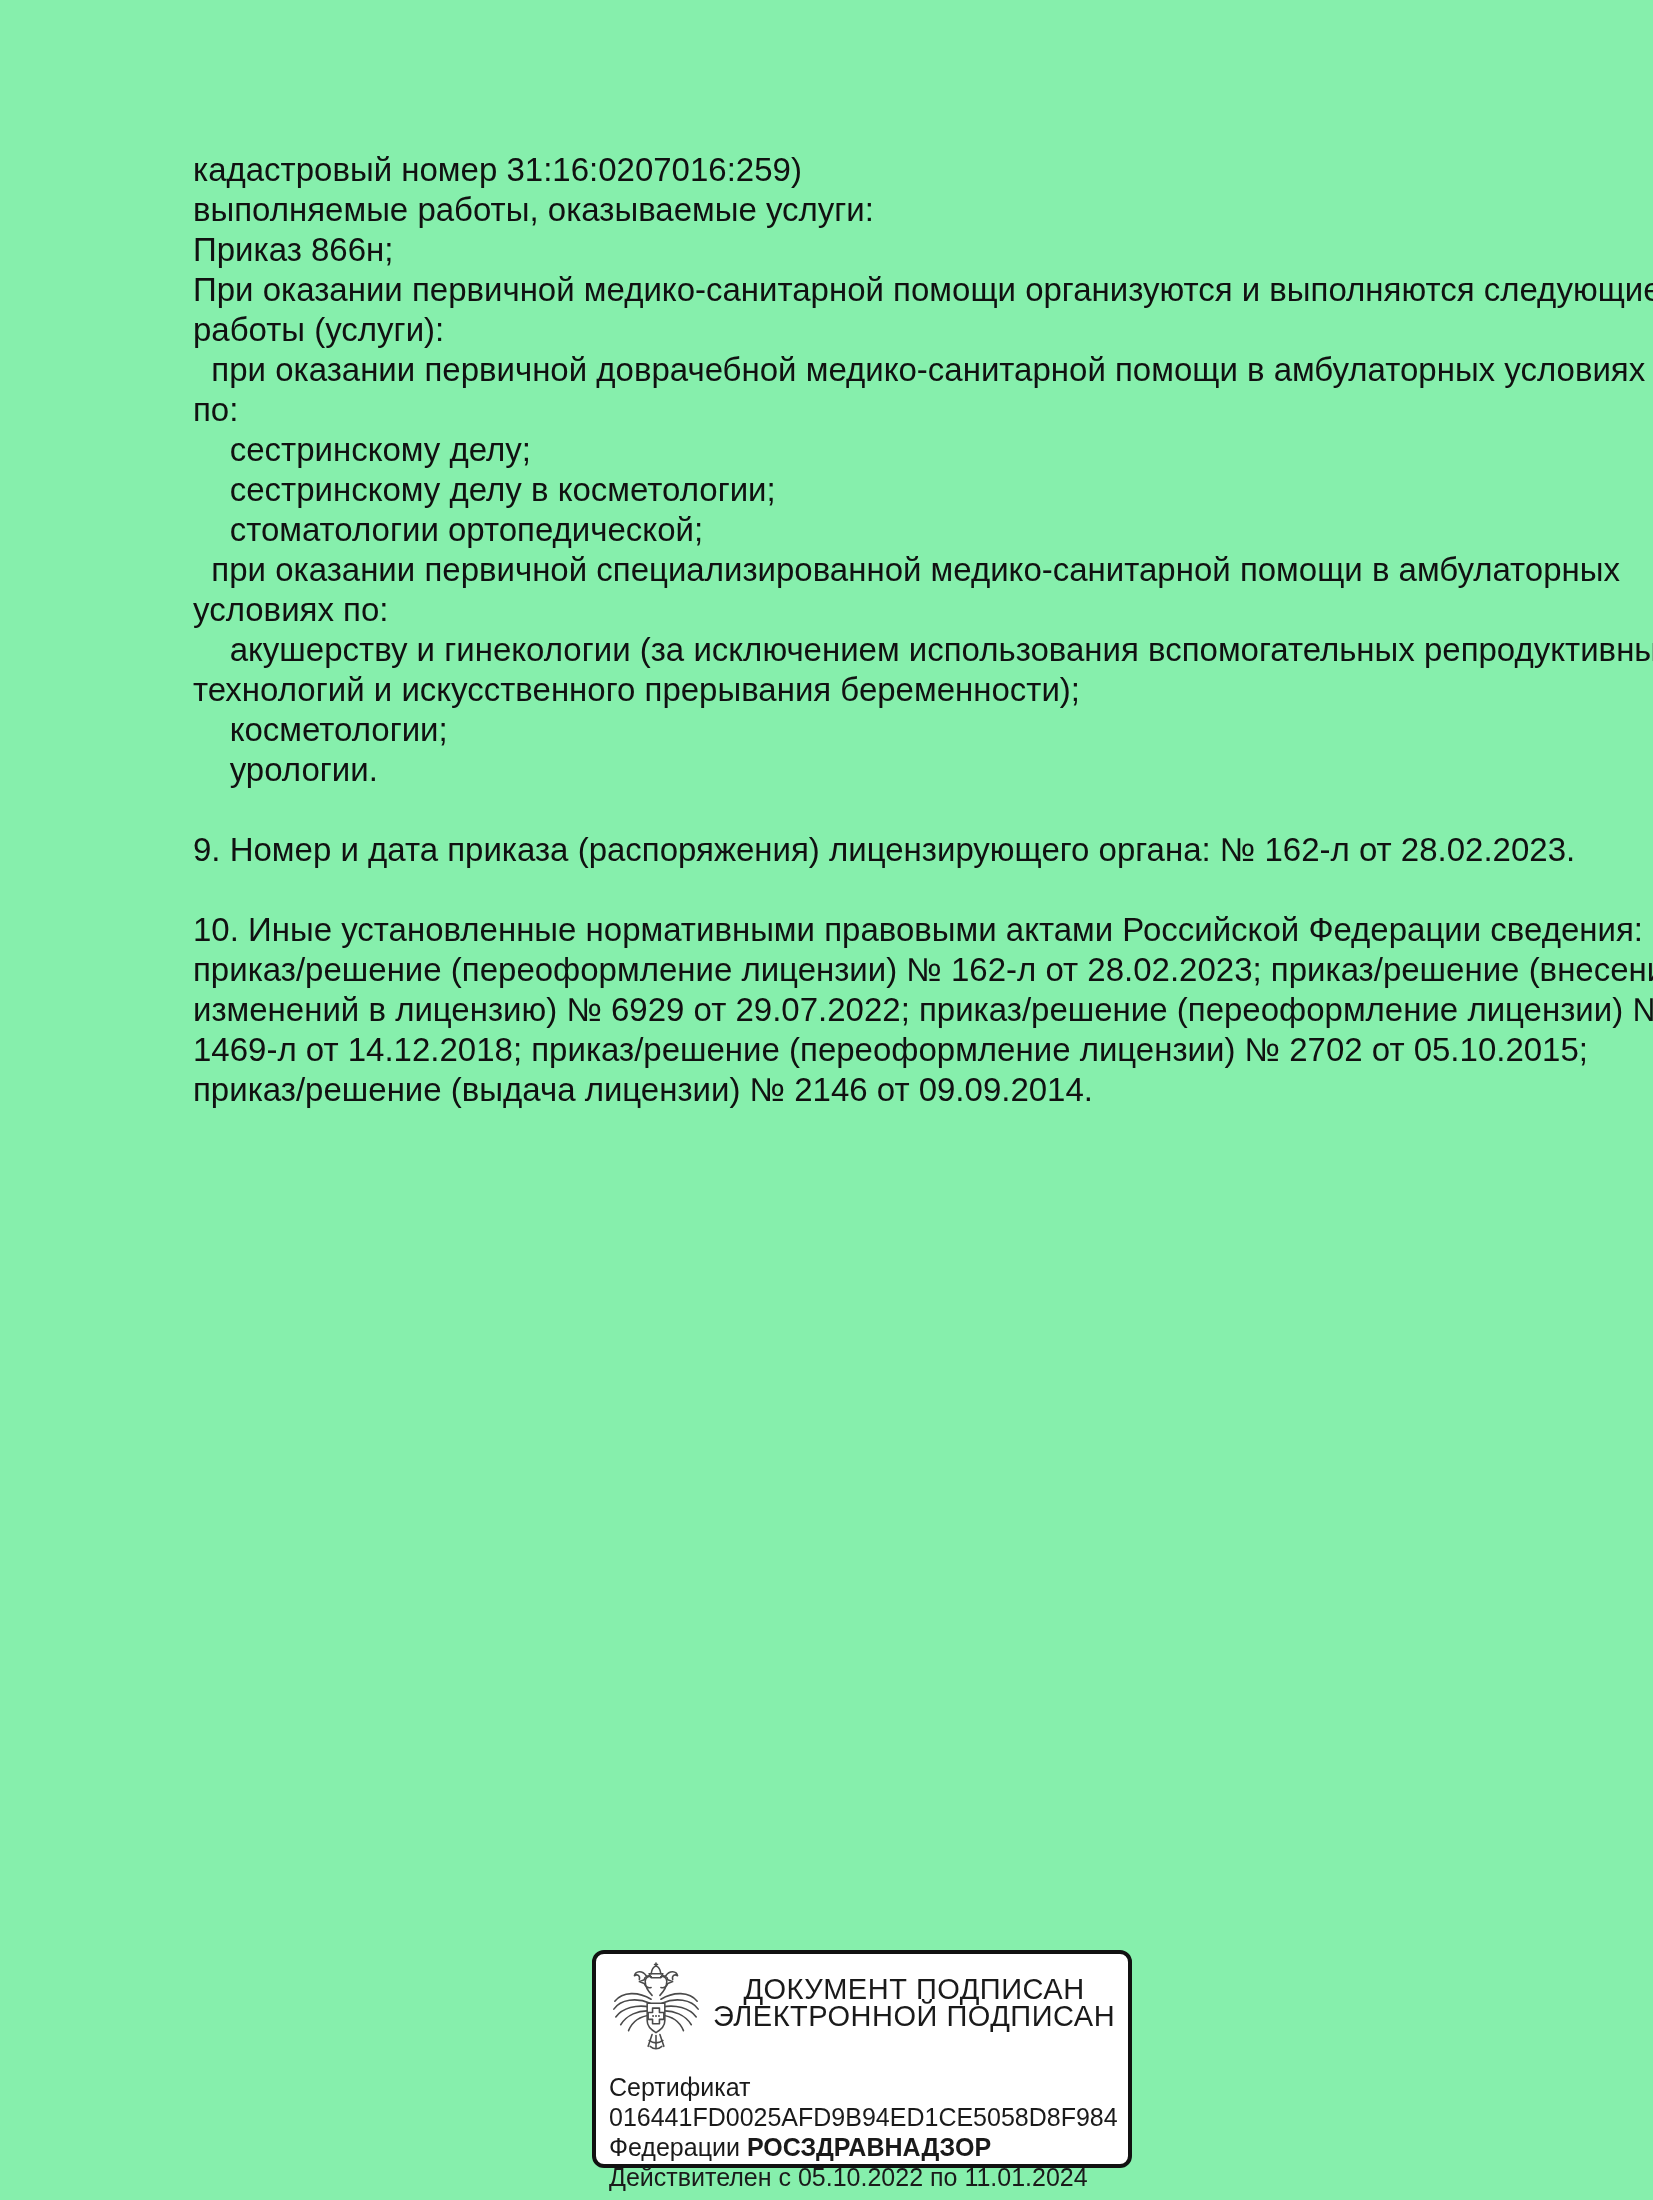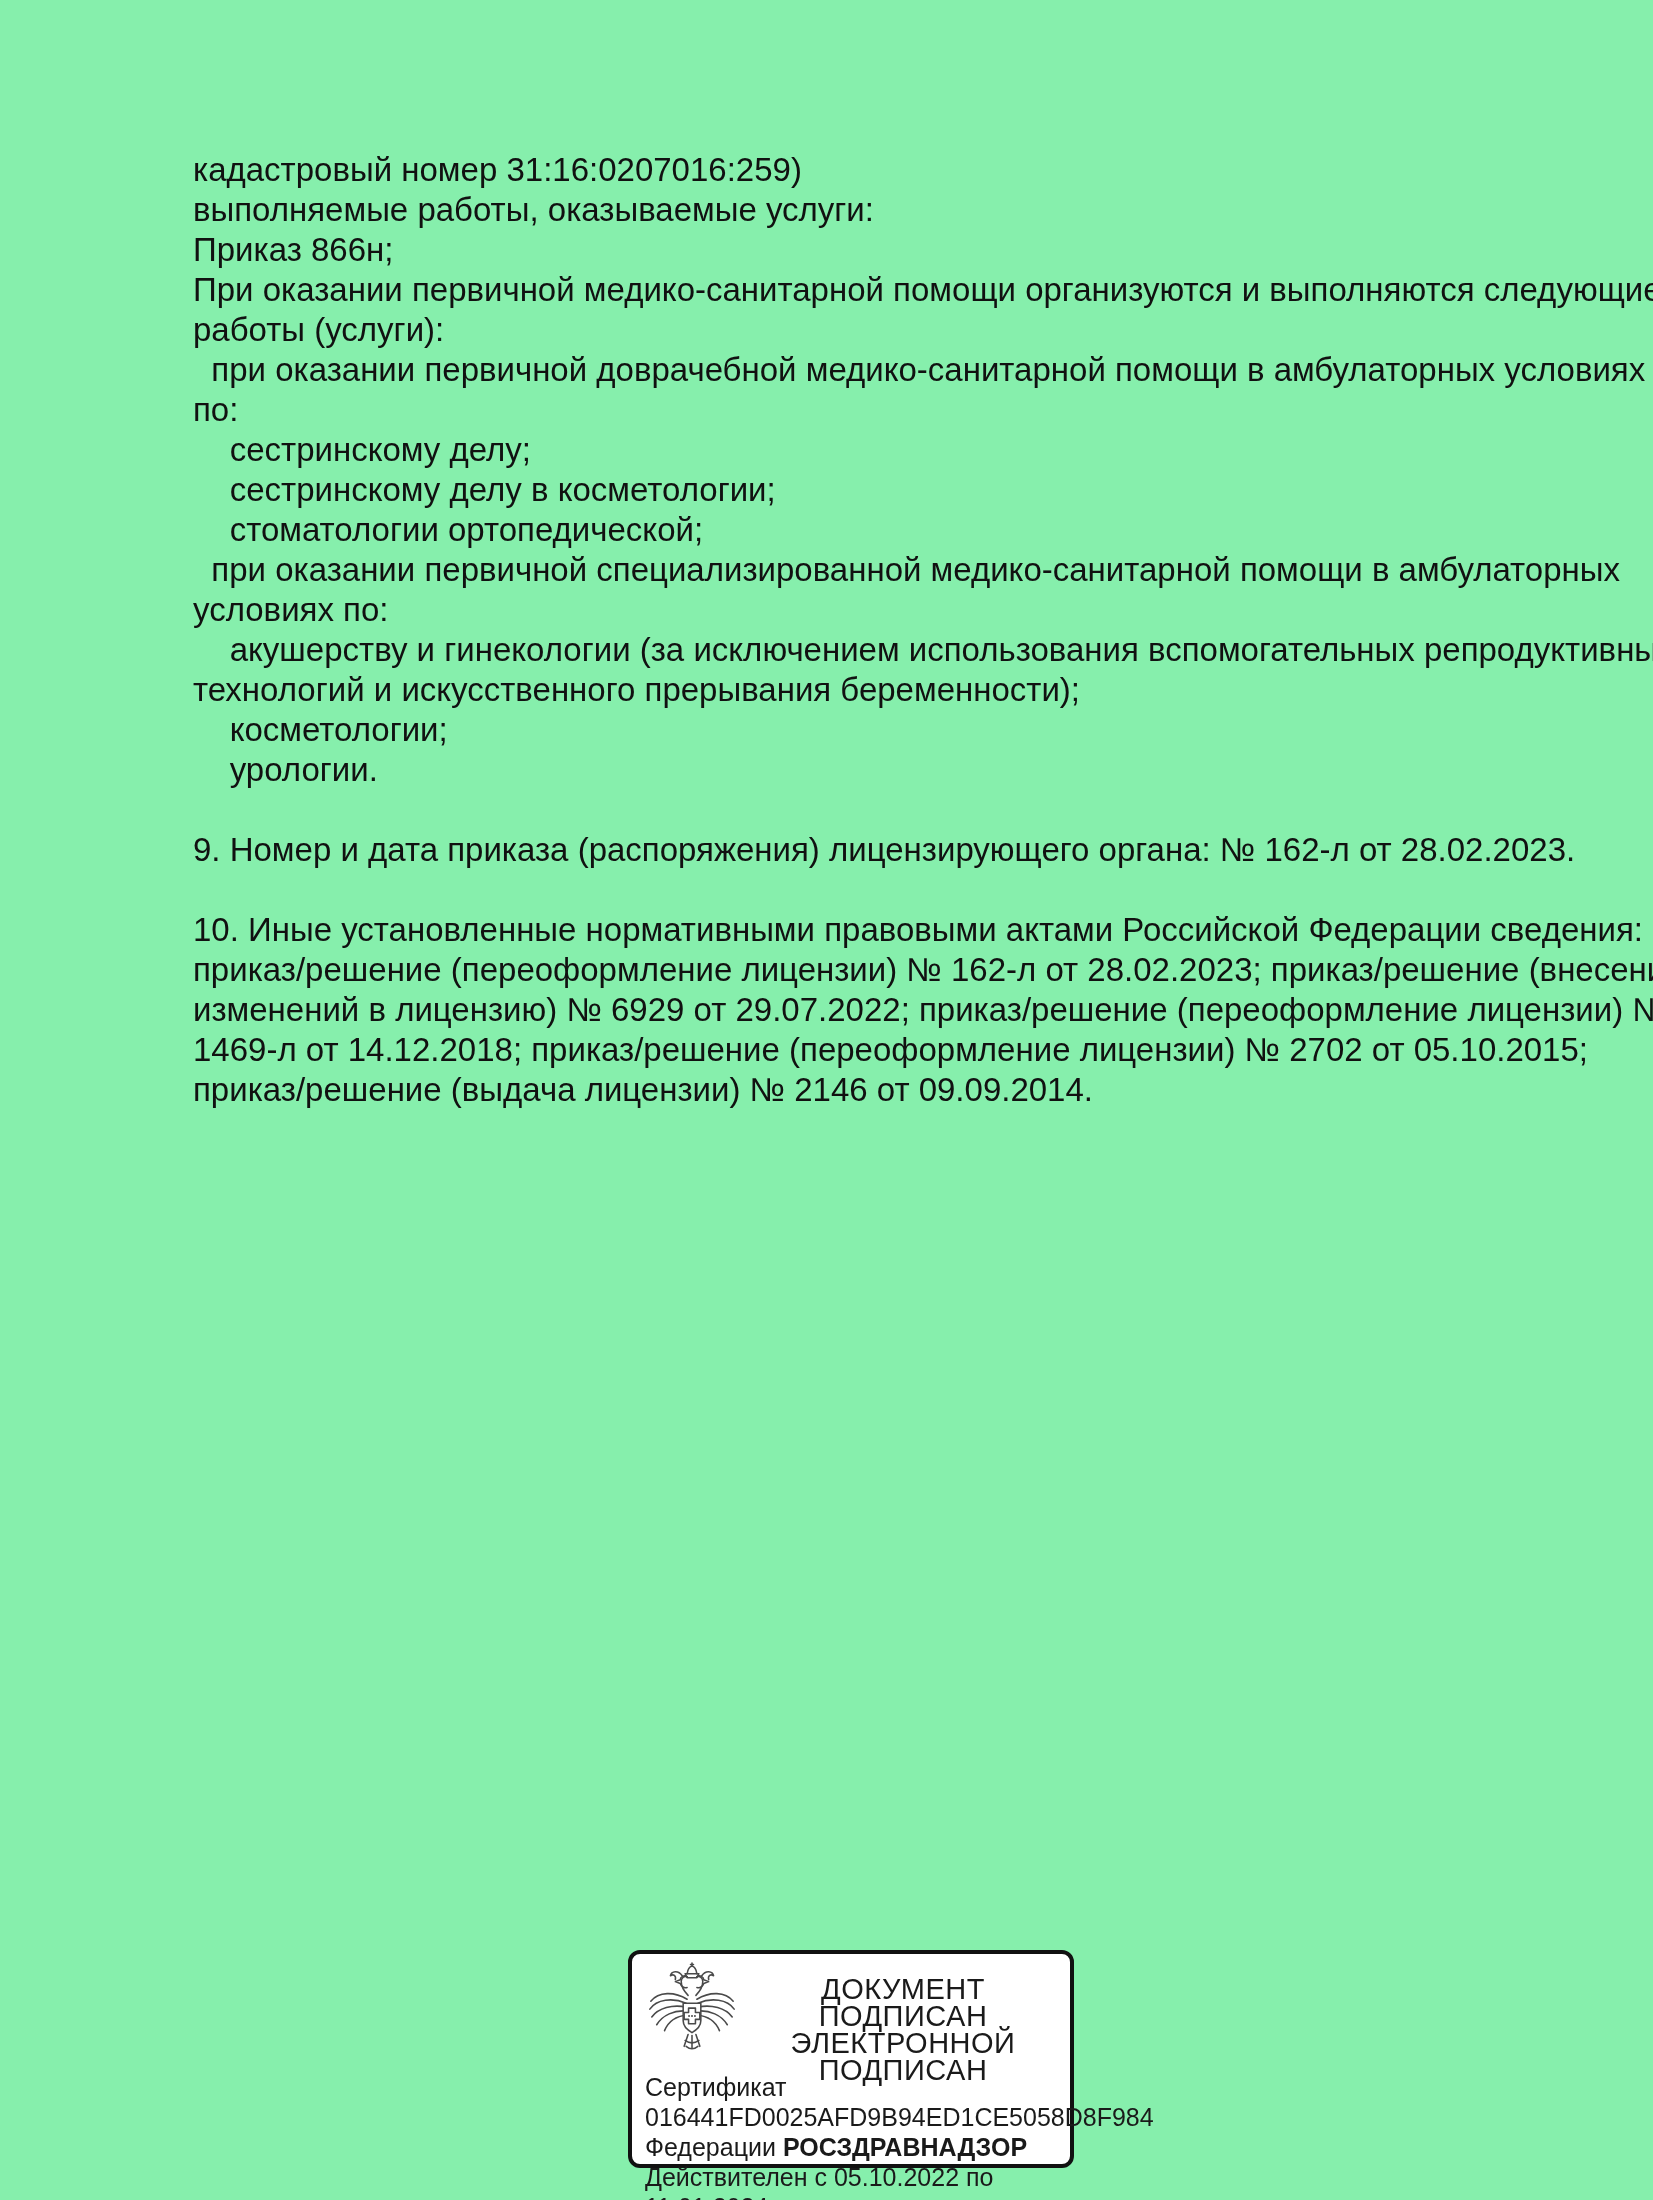--- a/index.html
+++ b/index.html
@@ -20,23 +20,23 @@
     font-size: 33px;
     line-height: 40px;
     color: #111111;
   }
   .para {
     white-space: pre;      
     margin: 0 0 40px 0;    
   }
   .stamp {
     position: absolute;
-    left: 628px;
+    left: 592px;
     top: 1950px;
-    width: 446px;
+    width: 540px;
     height: 218px;
     box-sizing: border-box;
     border: 4px solid #111111;
     border-radius: 12px;
     background: #ffffff;
   }
   .emblem {
     position: absolute;
     left: 10px;
     top: 8px;

